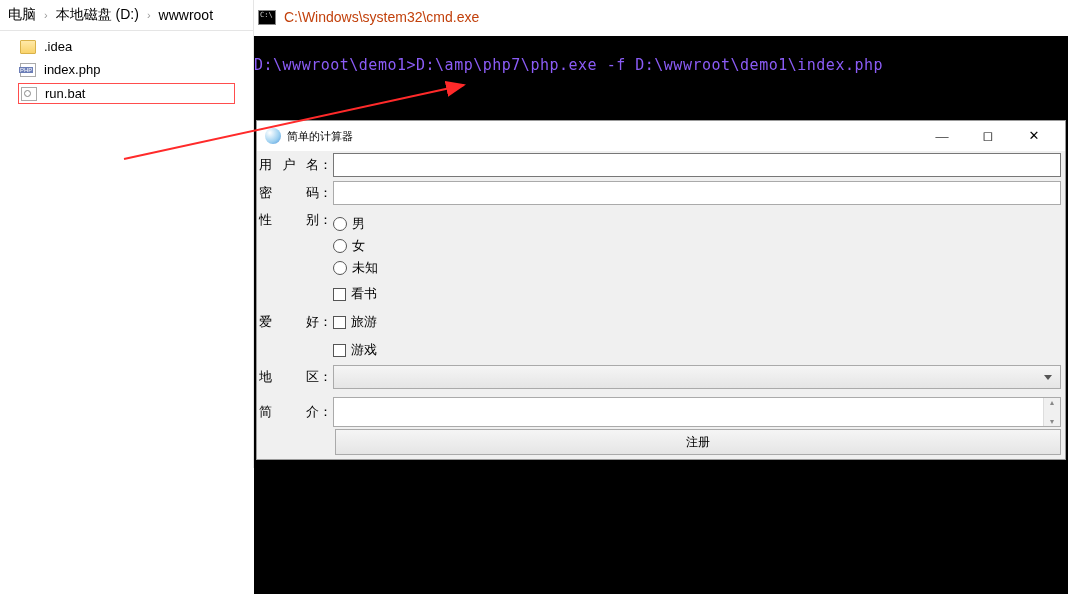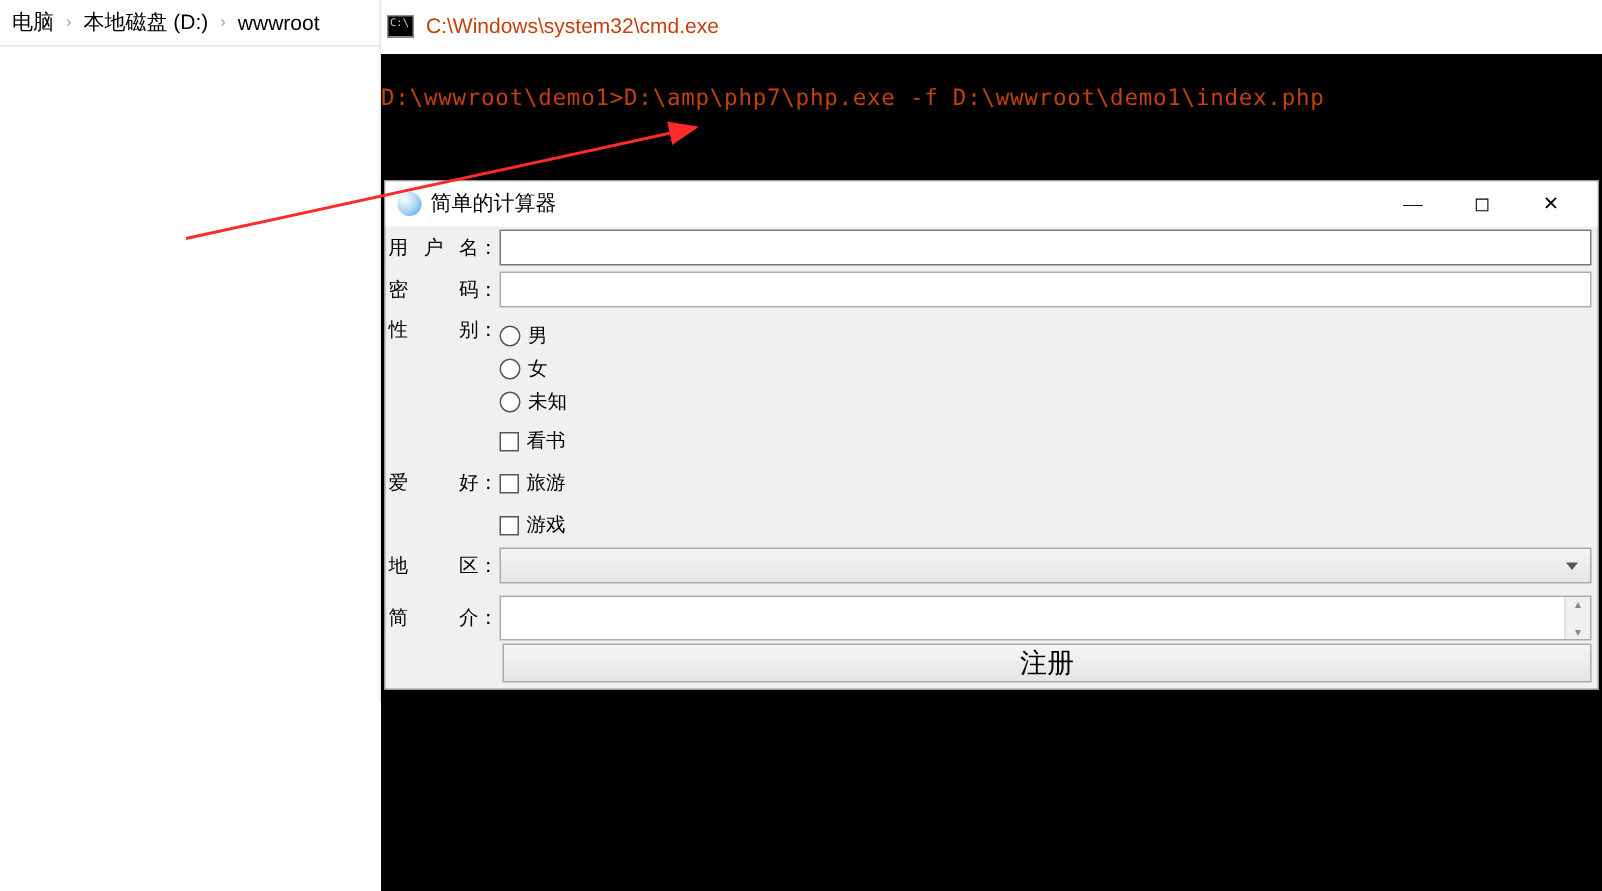--- a/index.html
+++ b/index.html
@@ -18,60 +18,74 @@
 .php-icon { width: 16px; height: 14px; background: #fff; border: 1px solid #aaa; position: relative; display: inline-block; }
 .php-icon::after { content: "PHP"; position: absolute; left: -2px; top: 3px; font-size: 6px; background: #6c7eb7; color: #fff; padding: 0 1px; }
 .bat-icon { width: 16px; height: 14px; background: #fff; border: 1px solid #aaa; position: relative; display: inline-block; }
 .bat-icon::after { content: ""; position: absolute; left: 2px; top: 2px; width: 5px; height: 5px; border: 1px solid #888; border-radius: 50%; }
 
 
 .cmd-title { position: absolute; left: 258px; top: 9px; display: flex; align-items: center; gap: 8px; font-size: 14px; color: #c2410c; }
 .cmd-title-icon { width: 18px; height: 15px; background: #000; position: relative; border: 1px solid #888; }
 .cmd-title-icon::after { content: "C:\\"; position: absolute; left: 1px; top: 0px; color: #ccc; font-size: 7px; font-family: monospace; }
 .cmd-body { position: absolute; left: 254px; top: 36px; right: 0; height: 558px; background: #000; }
-.cmd-line { font-family: "Consolas", "SimSun", monospace; font-size: 15px; color: #c2410c; padding: 20px 0 0 0px; letter-spacing: 0.5px; white-space: nowrap; }
+.cmd-line { font-family: "Consolas", "SimSun", monospace; font-size: 15px; color: #8b5cf6; padding: 20px 0 0 0px; letter-spacing: 0.5px; white-space: nowrap; }
 
 
 .arrow-line { position: absolute; left: 114px; top: 77px; width: 360px; height: 100px; pointer-events: none; z-index: 20; }
 
 
 .dialog { position: absolute; left: 256px; top: 120px; width: 810px; background: #f0f0f0; border: 1px solid #999; z-index: 10; }
 .dialog-title { display: flex; align-items: center; background: #fff; height: 30px; padding: 0 8px; }
 .dialog-icon { width: 16px; height: 16px; margin-right: 6px; display: inline-block; background: radial-gradient(circle at 30% 30%, #fff, #9bcff0 60%, #4a90d9); border-radius: 50%; }
-.dialog-title-text { flex: 1; font-size: 14px; }
+.dialog-title-text { flex: 1; font-size: 11px; }
 .win-btns { display: flex; gap: 0; }
 .win-btn { width: 46px; height: 28px; display: flex; align-items: center; justify-content: center; font-size: 13px; font-family: "Segoe UI Symbol"; cursor: default; }
 .dlg-body { padding: 0; }
 .form-row { display: flex; align-items: center; min-height: 28px; }
 .form-row.top { align-items: flex-start; padding-top: 4px; }
 .lbl { width: 62px; text-align: justify; text-align-last: justify; font-size: 13px; padding-left: 2px; }
 .colon { width: 14px; }
 .txt { flex: 1; height: 24px; border: 1px solid #777; background: #fff; margin-right: 4px; }
 .radio-grp, .check-grp { display: flex; flex-direction: column; gap: 4px; padding: 4px 0; }
 .check-grp { gap: 10px; }
 .radio-item, .check-item { display: flex; align-items: center; gap: 5px; }
 .radio-c { width: 14px; height: 14px; border: 1px solid #555; border-radius: 50%; background: #fff; }
 .check-c { width: 13px; height: 13px; border: 1px solid #555; background: #fff; }
 .combo { flex: 1; height: 24px; border: 1px solid #aaa; background: linear-gradient(#f5f5f5,#e5e5e5); margin-right: 4px; position: relative; }
 .combo::after { content: ""; position: absolute; right: 8px; top: 9px; border-left: 4px solid transparent; border-right: 4px solid transparent; border-top: 5px solid #555; }
 .multiline { flex: 1; height: 30px; border: 1px solid #aaa; background: #fff; margin-right: 4px; position: relative; }
 .ml-scroll { position: absolute; right: 0; top: 0; bottom: 0; width: 17px; background: #f0f0f0; border-left: 1px solid #ddd; display: flex; flex-direction: column; justify-content: space-between; align-items: center; font-size: 8px; color: #888; }
 .submit-row { padding: 2px 4px 4px 78px; }
-.submit-btn { width: 100%; height: 26px; border: 1px solid #aaa; background: linear-gradient(#f5f5f5,#e5e5e5); font-size: 18px; text-align: center; line-height: 24px; cursor: default; }
+.submit-btn { width: 100%; height: 26px; border: 1px solid #aaa; background: linear-gradient(#f5f5f5,#e5e5e5); font-size: 12px; text-align: center; line-height: 24px; cursor: default; }
 </style>
 </head>
 <body>
 
 <div class="explorer">
   <div class="breadcrumb">
     <span>电脑</span>
     <span class="crumb-sep">›</span>
     <span>本地磁盘 (D:)</span>
     <span class="crumb-sep">›</span>
     <span>wwwroot</span>
+  </div>
+  <div class="file-list">
+    <div class="file-item">
+      <span class="folder-icon"></span>
+      <span>.idea</span>
+    </div>
+    <div class="file-item">
+      <span class="php-icon"></span>
+      <span>index.php</span>
+    </div>
+    <div class="file-item selected">
+      <span class="bat-icon"></span>
+      <span>run.bat</span>
+    </div>
   </div>
 </div>
 
 <div class="cmd-title">
   <span class="cmd-title-icon"></span>
   <span>C:\Windows\system32\cmd.exe</span>
 </div>
 <div class="cmd-body">
   <div class="cmd-line">D:\wwwroot\demo1&gt;D:\amp\php7\php.exe -f D:\wwwroot\demo1\index.php</div>
 </div>

